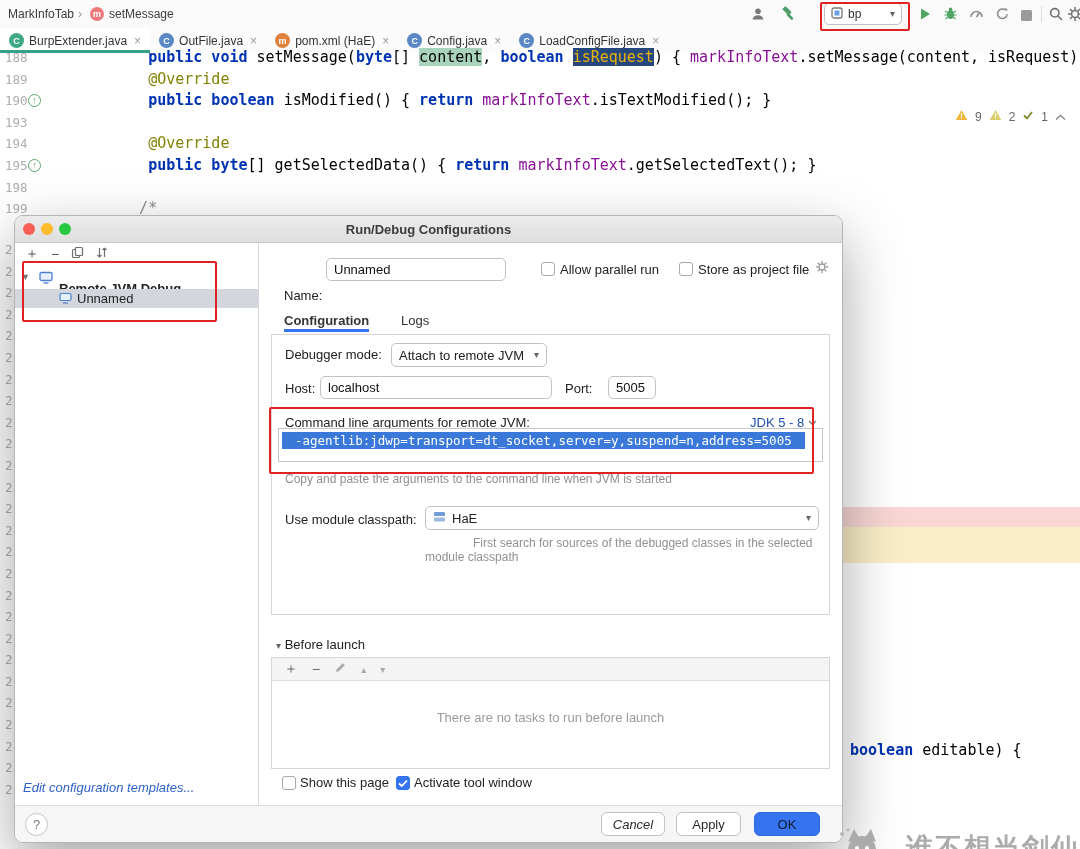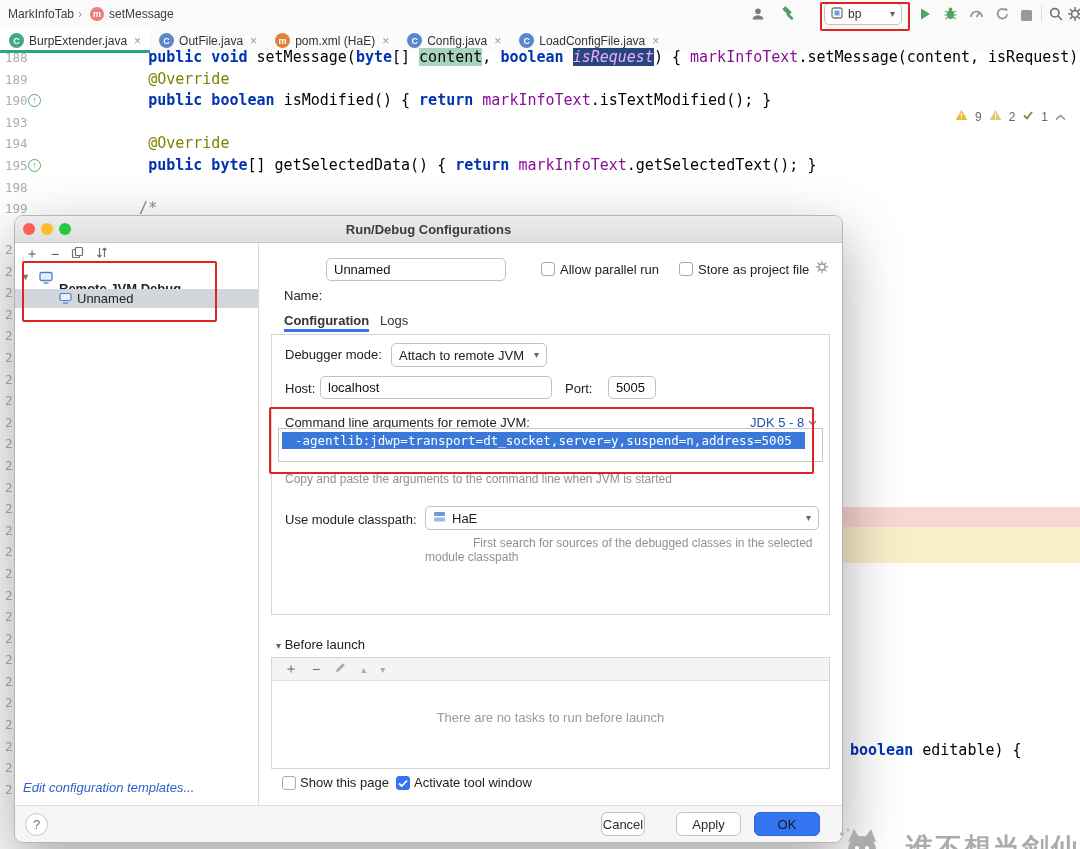--- a/index.html
+++ b/index.html
@@ -40,21 +40,21 @@
   .override-icon{position:absolute;left:28px;top:4px;width:13px;height:13px;border:1.5px solid #59a869;
                  border-radius:50%;color:#59a869;font-size:9px;line-height:11px;text-align:center;
                  font-weight:bold;box-sizing:border-box;}
   .code-text{position:absolute;left:103px;top:1px;font:15px "DejaVu Sans Mono",monospace;
              color:#000;white-space:pre;}
   .tk-kw{color:#0033b3;font-weight:bold;}
   .tk-ann{color:#808000;}
   .tk-field{color:#871094;}
   .tk-cmt{color:#8c8c8c;}
   .tk-hlgreen{background:#a9d3bc;}
-  .tk-hlblue{background:#26477d;color:#f0abfc;font-style:italic;}
+  .tk-hlblue{background:#26477d;color:#eab308;}
   #gutter-overflow{position:absolute;left:5px;top:242px;z-index:2;color:#b0b0b0;
                    font:12.5px "DejaVu Sans Mono",monospace;}
   #gutter-overflow div{height:21.6px;}
   .inspections{position:absolute;right:14px;top:56px;display:flex;align-items:center;gap:7px;
                font-size:12px;color:#666;z-index:2;}
   .band{position:absolute;left:843px;right:0;z-index:1;}
   .side-code{position:absolute;left:850px;top:741px;font:15px "DejaVu Sans Mono",monospace;
              color:#000;z-index:1;white-space:pre;}
 
   
@@ -367,21 +367,21 @@
             <line x1="12" y1="8" x2="15" y2="8"></line>
             <line x1="3" y1="3" x2="5.2" y2="5.2"></line>
             <line x1="10.8" y1="10.8" x2="13" y2="13"></line>
             <line x1="13" y1="3" x2="10.8" y2="5.2"></line>
             <line x1="3" y1="13" x2="5.2" y2="10.8"></line>
           </g>
           <circle cx="8" cy="8" r="3.4" fill="#fff" stroke="#9a9a9a" stroke-width="1.5"></circle>
         </svg></span>
 
     <div class="dlg-tab active" style="left:269px;top:92px;">Configuration</div>
-    <div class="dlg-tab" style="left:365px;top:92px;">Logs</div>
+    <div class="dlg-tab" style="left:386px;top:92px;">Logs</div>
 
     <div class="section-box" style="left:256px;top:118px;width:559px;height:281px;">
       <span class="dlg-label" style="left:13px;top:11px;">Debugger mode:</span>
       <div class="combo" style="left:119px;top:8px;width:156px;">
         <span>Attach to remote JVM</span>
         <span class="combo-arrow">▾</span>
       </div>
 
       <span class="dlg-label" style="left:13px;top:45px;">Host:</span>
       <input class="input" style="left: 48px; top: 41px; width: 232px;" readonly="" value="localhost">
@@ -436,21 +436,21 @@
         <svg width="10" height="9">
           <path d="M1 4.5L3.8 7 9 1.5" stroke="#fff" stroke-width="1.8" fill="none"></path>
         </svg>
       </span>
     <span class="dlg-label" style="left:399px;top:558px;">Activate tool window</span>
 
     <span class="link" style="left:8px;top:564px;font-style:italic;">Edit configuration templates...</span>
 
     <div class="dlg-footer">
       <div class="help-btn">?</div>
-      <div class="btn" style="left:586px;width:44px;">Cancel</div>
+      <div class="btn" style="left:586px;width:64px;font-style:italic;">Cancel</div>
       <div class="btn" style="left:661px;width:65px;">Apply</div>
       <div class="btn primary" style="left:739px;width:66px;">OK</div>
     </div>
   </div>
 
   <div class="red-box" style="left:820px;top:2px;width:86px;height:25px;"></div>
   <div class="red-box" style="left:22px;top:261px;width:191px;height:57px;"></div>
   <div class="red-box" style="left:269px;top:407px;width:541px;height:63px;"></div>
 
   <div class="watermark">

